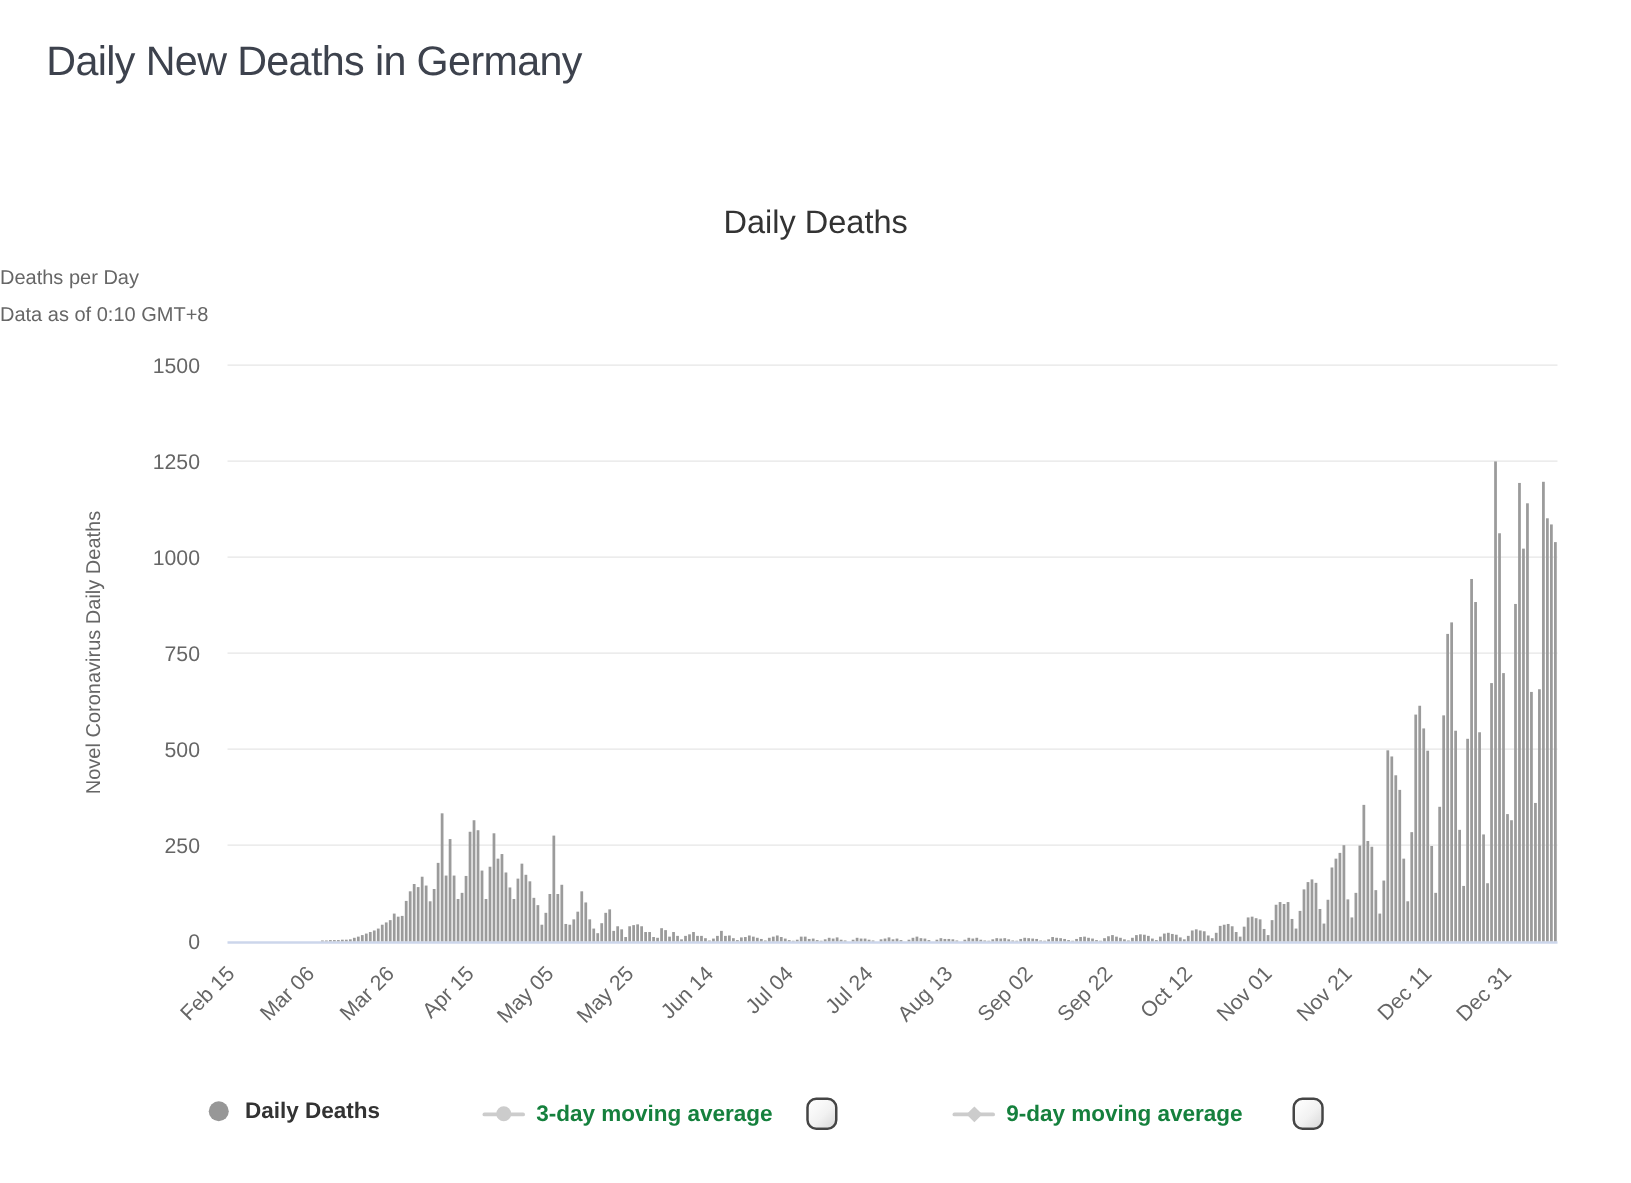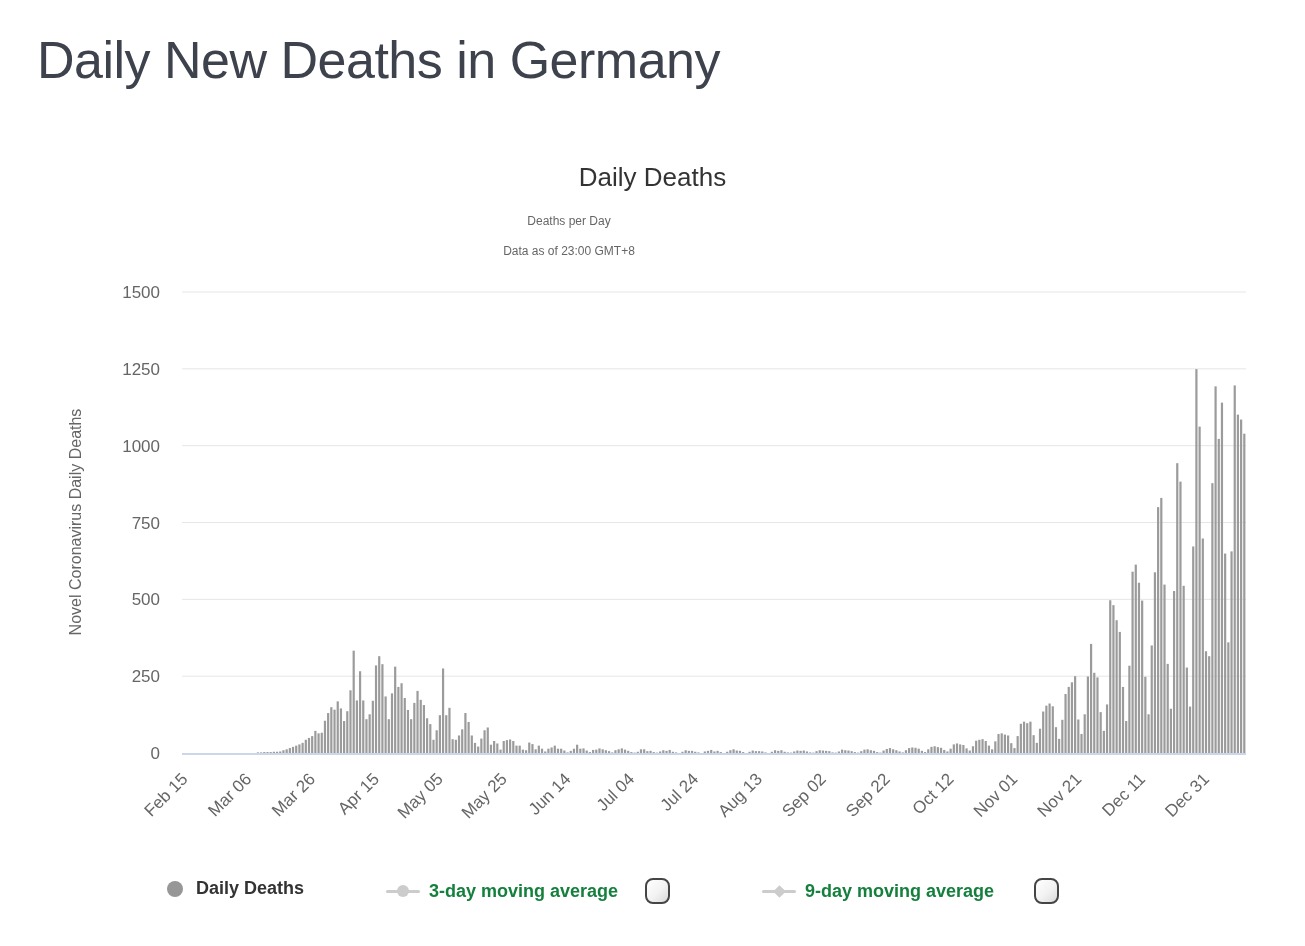--- a/index.html
+++ b/index.html
@@ -1,30 +1,30 @@
 <!DOCTYPE html>
 <html><head>
 <meta charset="utf-8">
 <style>
   * { margin:0; padding:0; box-sizing:border-box; }
   html,body { width:1305px; height:946px; background:#ffffff; overflow:hidden;
               font-family:"Liberation Sans","DejaVu Sans",sans-serif; position:relative; }
 
   .page-title {
     position:absolute; left:37px; top:30px;
-    font-size:52px; font-weight:400; letter-spacing:-0.5px;
+    font-size:33px; font-weight:400; letter-spacing:-0.5px;
     color:#3d424d;
   }
 
   .chart-title {
     position:absolute; left:0; top:162px; width:1305px;
     text-align:center; font-size:26px; color:#333333;
   }
-  .chart-subtitle { position:absolute; left:0; width:1138px; text-align:center;
-    font-size:12px; color:#666666; }
+  .chart-subtitle { position:absolute; left:0; width:1138px; text-align:left;
+    font-size:16px; color:#666666; }
   .sub1 { top:214px; }
   .sub2 { top:244px; }
 
   .y-axis-title {
     position:absolute; left:76px; top:522px;
     transform:translate(-50%,-50%) rotate(-90deg);
     white-space:nowrap; font-size:16px; color:#666666;
   }
 
   svg#plot { position:absolute; left:0; top:0; }
@@ -57,21 +57,21 @@
   }
   .legend-checkbox.far { margin-left:40px; }
 </style>
 </head>
 <body>
 
 <h1 class="page-title">Daily New Deaths in Germany</h1>
 
 <div class="chart-title">Daily Deaths</div>
 <div class="chart-subtitle sub1">Deaths per Day</div>
-<div class="chart-subtitle sub2">Data as of 23:00 GMT+8</div>
+<div class="chart-subtitle sub2">Data as of 0:10 GMT+8</div>
 
 <div class="y-axis-title">Novel Coronavirus Daily Deaths</div>
 
 <svg id="plot" width="1305" height="860">
     <text x="160" y="759" text-anchor="end" font-size="17" fill="#666666">0</text>
     <line x1="182" x2="1246" y1="676.1666666666666" y2="676.1666666666666" stroke="#e6e6e6" stroke-width="1"></line>
     <text x="160" y="682.1666666666666" text-anchor="end" font-size="17" fill="#666666">250</text>
     <line x1="182" x2="1246" y1="599.3333333333334" y2="599.3333333333334" stroke="#e6e6e6" stroke-width="1"></line>
     <text x="160" y="605.3333333333334" text-anchor="end" font-size="17" fill="#666666">500</text>
     <line x1="182" x2="1246" y1="522.5" y2="522.5" stroke="#e6e6e6" stroke-width="1"></line>

